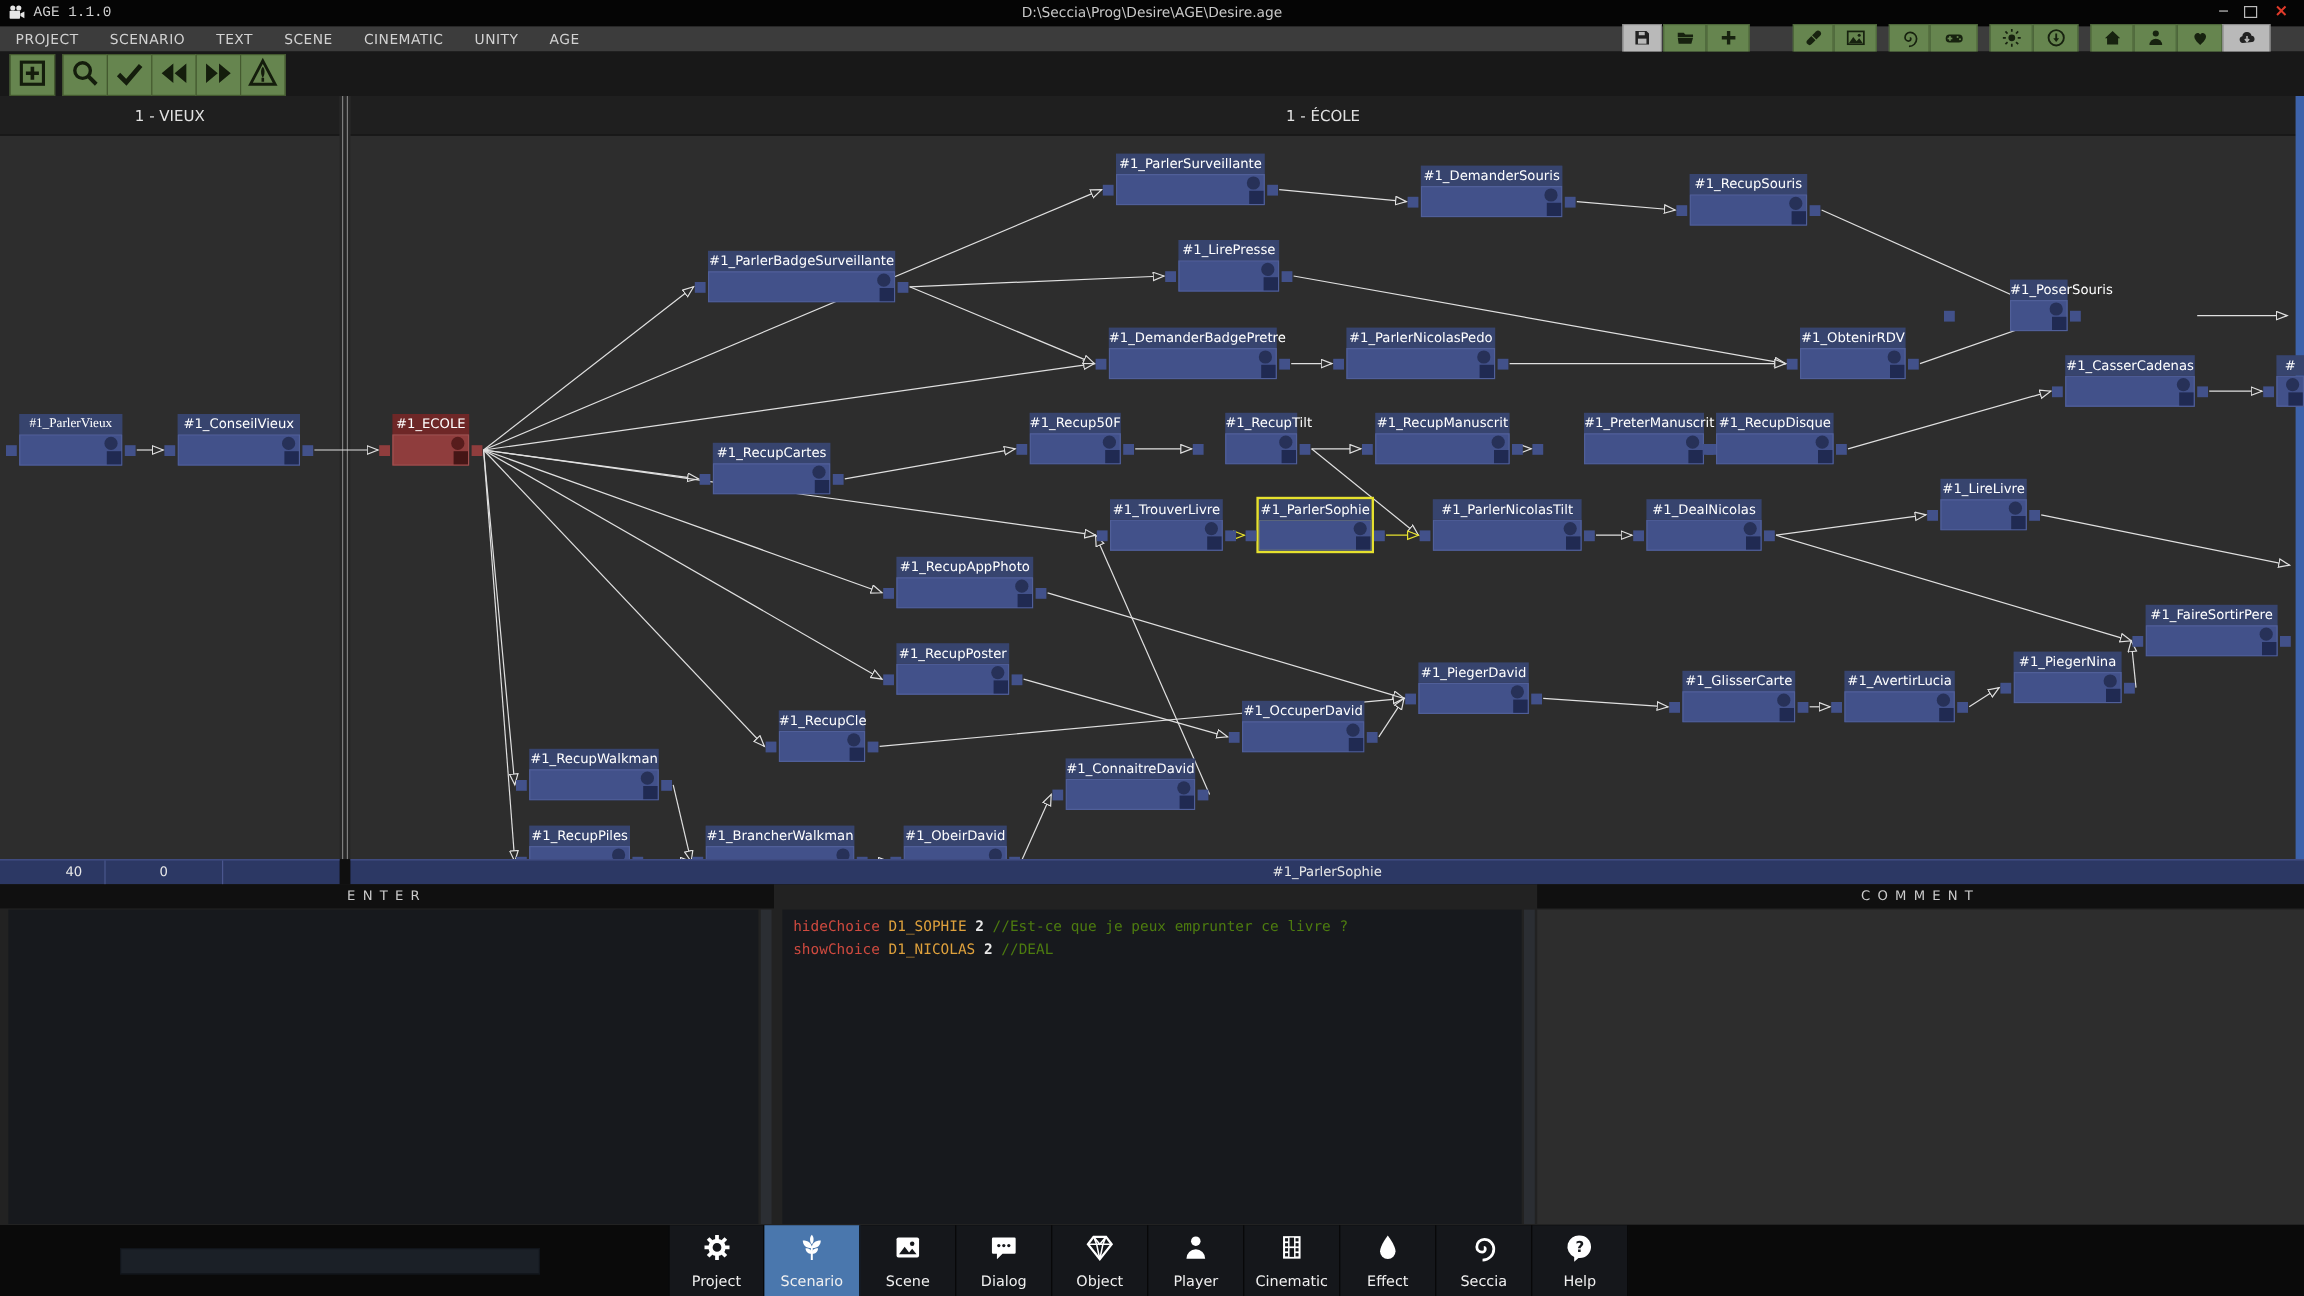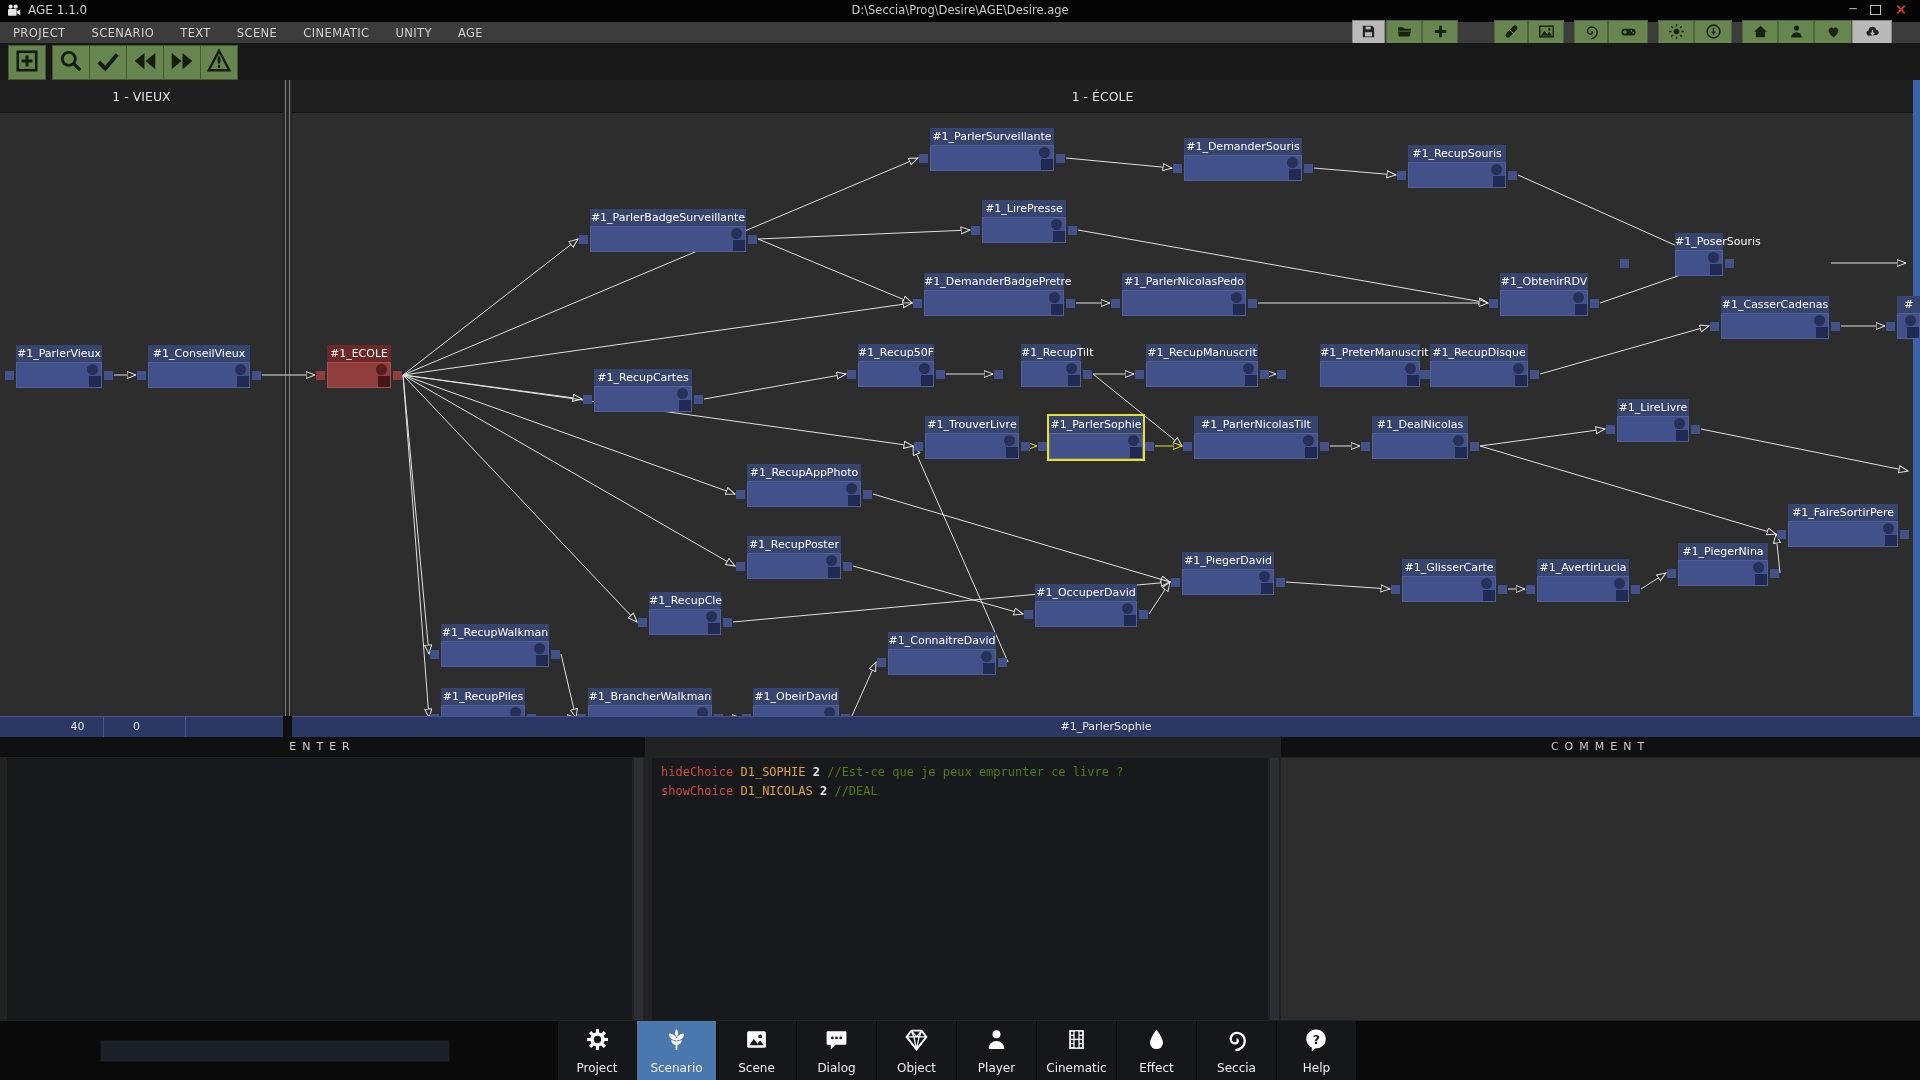--- a/index.html
+++ b/index.html
@@ -2,21 +2,21 @@
 <html><head>
 <meta charset="utf-8">
 <style>
   html,body{margin:0;padding:0;width:1920px;height:1080px;background:#0a0a0a;
     font-family:"DejaVu Sans","Liberation Sans",sans-serif;overflow:hidden;position:relative;
     -webkit-font-smoothing:antialiased;}
   .abs{position:absolute;}
   
   #titlebar{left:0;top:0;width:1920px;height:22px;background:#050505;color:#cfcfcf;font-size:12px;z-index:9;}
   #titlebar .appicon{position:absolute;left:6px;top:3px;width:16px;height:16px;color:#e6e6e6;}
-  #titlebar .apptitle{position:absolute;left:28px;top:3px;}
+  #titlebar .apptitle{position:absolute;left:28px;top:3px;font-family:Liberation Mono, monospace;}
   #titlebar .path{position:absolute;left:0;right:0;top:3px;text-align:center;font-size:11.5px;color:#c9c9c9;}
   .winbtn{position:absolute;top:2px;width:18px;height:16px;text-align:center;line-height:15px;color:#bbb;font-size:12px;}
   #btn-min{right:58px;} #btn-max{right:36px;} #btn-close{right:10px;color:#e03a2a;font-weight:bold;font-size:14px;}
   #btn-max span{display:inline-block;width:9px;height:8px;border:1.5px solid #bbb;margin-top:3px;}
   
   #menubar{left:0;top:22px;width:1920px;height:21px;background:#3c3c3c;z-index:9;}
   .menuitem{display:inline-block;padding:0 13px;line-height:21px;font-size:11.5px;color:#d2d2d2;letter-spacing:.4px;}
   .mico{position:absolute;top:-2px;height:25px;display:flex;align-items:center;justify-content:center;color:#17220f;}
   .mico.green{background:#66854f;border:1px solid #4d663a;}
   .mico.gray{background:#b9b9b9;border:1px solid #8a8a8a;color:#222;}
@@ -265,21 +265,21 @@
         <line x1="1641" y1="509" x2="1666" y2="493" stroke="#e0e0e0" stroke-width="1" marker-end="url(#arrW)"></line>
         <line x1="1780" y1="493" x2="1776" y2="454" stroke="#e0e0e0" stroke-width="1" marker-end="url(#arrW)"></line>
         <line x1="561" y1="574" x2="576" y2="638" stroke="#e0e0e0" stroke-width="1" marker-end="url(#arrW)"></line>
         <line x1="537" y1="638" x2="576" y2="638" stroke="#e0e0e0" stroke-width="1" marker-end="url(#arrW)"></line>
         <line x1="724" y1="638" x2="741" y2="638" stroke="#e0e0e0" stroke-width="1" marker-end="url(#arrW)"></line>
         <line x1="851" y1="638" x2="876" y2="582" stroke="#e0e0e0" stroke-width="1" marker-end="url(#arrW)"></line>
         <line x1="1008" y1="582" x2="913" y2="366" stroke="#e0e0e0" stroke-width="1" marker-end="url(#arrW)"></line>
       </g>
   </svg>
   <div id="nodes-layer">
-      <div class="node" style="left: 16px; top: 265px; width: 86px;">
+      <div class="node" style="left: 16px; top: 265px; width: 86px; font-family: Liberation Serif, serif;">
         <div class="nt">#1_ParlerVieux</div>
         <div class="nb">
           <span class="ncirc"></span>
           <span class="ncorner"></span>
         </div>
         <span class="port pl"></span>
         <span class="port pr"></span>
       </div>
       <div class="node" style="left: 148px; top: 265px; width: 102px;">
         <div class="nt">#1_ConseilVieux</div>
@@ -621,21 +621,21 @@
         </div>
         <span class="port pl"></span>
         <span class="port pr"></span>
       </div>
     </div>
   <div id="vscroll"></div>
 </div>
 
 <div id="statusbar" class="abs">
   <div id="sb-left">
-    <div class="sbcell" style="left:16px;width:88px;padding-left:36px;">40</div>
+    <div class="sbcell" style="left:0;width:88px;padding-left:36px;">40</div>
     <div class="sbcell" style="left:88px;width:98px;">0</div>
   </div>
   <div id="sb-main">#1_ParlerSophie</div>
 </div>
 
 <div id="sections" class="abs">
   <div class="sec" id="sec-enter" style="left:0;width:645px;">
     <div class="sec-head">ENTER</div>
     <div class="sec-body"></div>
     <div class="sec-scroll"></div>

